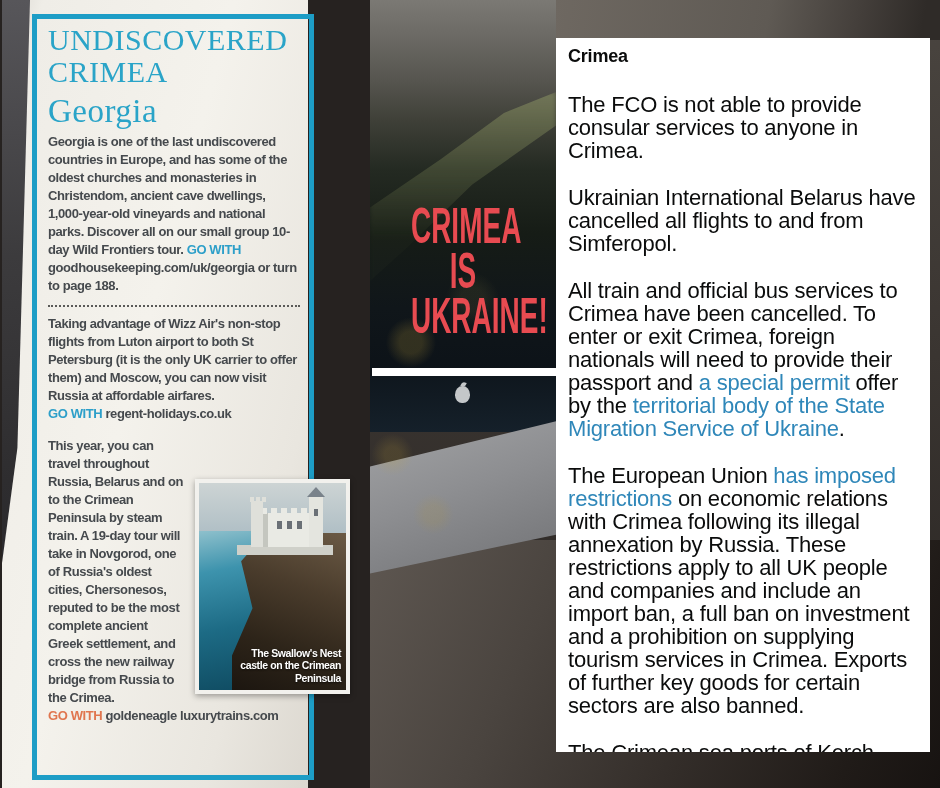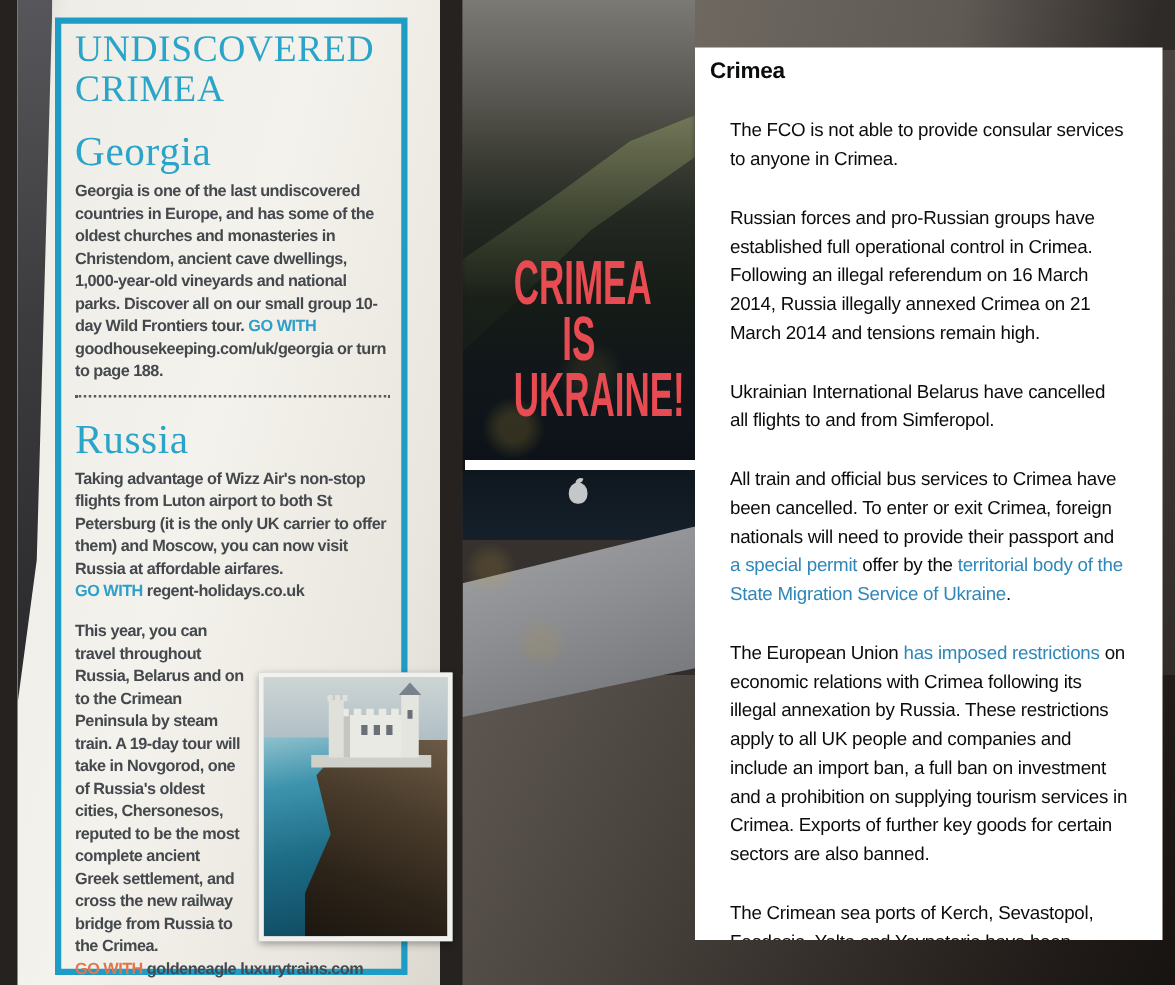--- a/index.html
+++ b/index.html
@@ -35,33 +35,33 @@
              background:#d8dadc; border-radius:80% 0 80% 0; transform:rotate(20deg); }
 
   
   .slogan { position:absolute; left:370px; top:204px; width:186px; text-align:center;
             color:#e84b51; font-weight:bold; }
   .slogan-line { font-size:50px; line-height:45px; transform:scaleX(0.56); transform-origin:center;
             white-space:nowrap; letter-spacing:0; }
   .white-rule { position:absolute; left:372px; top:368px; width:185px; height:8px; background:#ffffff; }
 
   
-  .magazine { position:absolute; left:14px; top:0; width:338px; height:788px;
+  .magazine { position:absolute; left:2px; top:0; width:306px; height:788px;
               background:linear-gradient(105deg,#d8d5cf 0%,#efede7 8%,#f4f2ec 45%,#e9e6df 80%,#dcd8d0 100%); }
   .mag-left-dark { position:absolute; left:0; top:0; width:28px; height:640px;
               clip-path:polygon(0 0, 100% 0, 55% 70%, 0 88%);
               background:linear-gradient(#57565a,#3c3b3d 40%,#2e2d2f 75%,#27262a 100%); }
   .mag-border { position:absolute; left:30px; top:14px; width:282px; height:766px;
               border:5px solid #1d9dc6; }
   .mag-content { position:absolute; left:46px; top:24px; width:252px; }
   .mag-title { font-family:"Liberation Serif", serif; font-weight:400; color:#2aa4c8;
               font-size:30px; line-height:32px; letter-spacing:.5px; }
   .mag-subtitle { margin-top:9px; font-size:15px; font-weight:bold; letter-spacing:-.2px; color:#474a4c; }
   .mag-h2 { font-family:"Liberation Serif", serif; font-weight:400; color:#2aa4c8;
-              font-size:33px; line-height:36px; margin-top:16px; letter-spacing:.5px; }
+              font-size:33px; line-height:36px; margin-top:5px; letter-spacing:.5px; }
   .mag-p { margin-top:4px; font-size:13px; font-weight:bold; line-height:18px;
               letter-spacing:-.4px; color:#45494d; }
   .gowith-teal { color:#2d9fc9; }
   .gowith-orange { color:#e0764f; }
   .mag-divider { border-top:2px dotted #5a5a58; margin:10px 0 8px; width:100%; }
 
   
   .nest-photo { float:right; width:155px; height:215px; margin:42px -50px 6px 10px;
               border:4px solid #f2f1ed; box-shadow:0 2px 6px rgba(0,0,0,.35);
               position:relative; overflow:hidden; background:#a9bac2; }
@@ -74,21 +74,21 @@
               background:linear-gradient(200deg,#6b5a45 0%,#4a3c2c 35%,#2d2419 70%,#1c1610 100%); }
   .np-castle { position:absolute; left:30px; top:4px; }
   .np-caption { position:absolute; right:5px; bottom:6px; width:106px; text-align:right;
               color:#ffffff; font-size:10.5px; font-weight:bold; line-height:12.5px;
               text-shadow:0 1px 2px rgba(0,0,0,.65); }
 
   
   .advice { position:absolute; left:556px; top:38px; width:374px; height:714px;
               background:#ffffff; padding:8px 12px 0 12px; color:#0b0c0c; overflow:hidden; }
   .advice h2 { font-size:18px; font-weight:bold; margin:0 0 26px; letter-spacing:-.2px; }
-  .advice p { font-size:15px; line-height:23px; letter-spacing:-.2px; margin:0 16px 24px; }
+  .advice p { font-size:22px; line-height:23px; letter-spacing:-.2px; margin:0 0 24px; }
   .advice a { color:#2f87b9; cursor:pointer; }
 </style>
 </head>
 <body>
 
 <div class="stage">
 
   <div class="bg-base"></div>
   <div class="bg-wall-topright"></div>
   <div class="bg-desk"></div>
@@ -114,21 +114,20 @@
       <div class="mag-title">
         <div>UNDISCOVERED</div>
         <div>CRIMEA</div>
       </div>
 
       <div class="mag-h2">Georgia</div>
       <div class="mag-p"><span>Georgia is one of the last undiscovered countries in Europe, and has some of the oldest churches and monasteries in Christendom, ancient cave dwellings, 1,000-year-old vineyards and national parks. Discover all on our small group 10-day Wild Frontiers tour. </span><span class="gowith-teal">GO WITH</span><span> goodhousekeeping.com/uk/georgia or turn to page 188.</span></div>
 
       <div class="mag-divider"></div>
 
-      <div class="mag-h2">Russia</div>
       <div class="mag-p">
         <span>Taking advantage of Wizz Air's non-stop flights from Luton airport to both St Petersburg (it is the only UK carrier to offer them) and Moscow, you can now visit Russia at affordable airfares.</span><br>
         <span class="gowith-teal">GO WITH</span><span> regent-holidays.co.uk</span>
       </div>
 
       <div class="mag-p" style="margin-top:14px;">
         <div class="nest-photo">
           <div class="np-sky"></div>
           <div class="np-sea"></div>
           <div class="np-cliff"></div>
@@ -145,32 +144,32 @@
             <rect x="21" y="10" width="4" height="5" fill="#dfe0da"></rect>
             <rect x="27" y="10" width="4" height="5" fill="#dfe0da"></rect>
             <rect x="33" y="10" width="4" height="5" fill="#dfe0da"></rect>
             <rect x="80" y="10" width="14" height="50" fill="#e4e5df"></rect>
             <polygon points="78,10 96,10 87,0" fill="#79828a"></polygon>
             <rect x="48" y="34" width="5" height="8" fill="#6a7076"></rect>
             <rect x="58" y="34" width="5" height="8" fill="#6a7076"></rect>
             <rect x="68" y="34" width="5" height="8" fill="#6a7076"></rect>
             <rect x="85" y="22" width="4" height="7" fill="#6a7076"></rect>
           </svg>
+          <div class="np-caption">The Swallow's Nest castle on the Crimean Peninsula</div>
         </div>
         <span>This year, you can travel throughout Russia, Belarus and on to the Crimean Peninsula by steam train. A 19-day tour will take in Novgorod, one of Russia's oldest cities, Chersonesos, reputed to be the most complete ancient Greek settlement, and cross the new railway bridge from Russia to the Crimea. </span><br>
         <span class="gowith-orange">GO WITH</span><span> goldeneagle luxurytrains.com</span>
       </div>
     </div>
   </div>
 
   <div class="advice">
     <h2>Crimea</h2>
     <div id="advice-paragraphs">
         <p><span>The FCO is not able to provide consular services to anyone in Crimea.</span></p>
-        <p><span>Russian forces and pro-Russian groups have established full operational control in Crimea. Following an illegal referendum on 16 March 2014, Russia illegally annexed Crimea on 21 March 2014 and tensions remain high.</span></p>
         <p><span>Ukrainian International Belarus have cancelled all flights to and from Simferopol.</span></p>
         <p><span>All train and official bus services to Crimea have been cancelled. To enter or exit Crimea, foreign nationals will need to provide their passport and </span><a>a special permit</a><span> offer by the </span><a>territorial body of the State Migration Service of Ukraine</a><span>.</span></p>
         <p><span>The European Union </span><a>has imposed restrictions</a><span> on economic relations with Crimea following its illegal annexation by Russia. These restrictions apply to all UK people and companies and include an import ban, a full ban on investment and a prohibition on supplying tourism services in Crimea. Exports of further key goods for certain sectors are also banned.</span></p>
         <p><span>The Crimean sea ports of Kerch, Sevastopol, Feodosia, Yalta and Yevpatoria have been designated by the Ukrainian authorities as closed to international shipping.</span></p>
       </div>
   </div>
 
 </div>
 
 </body></html>

